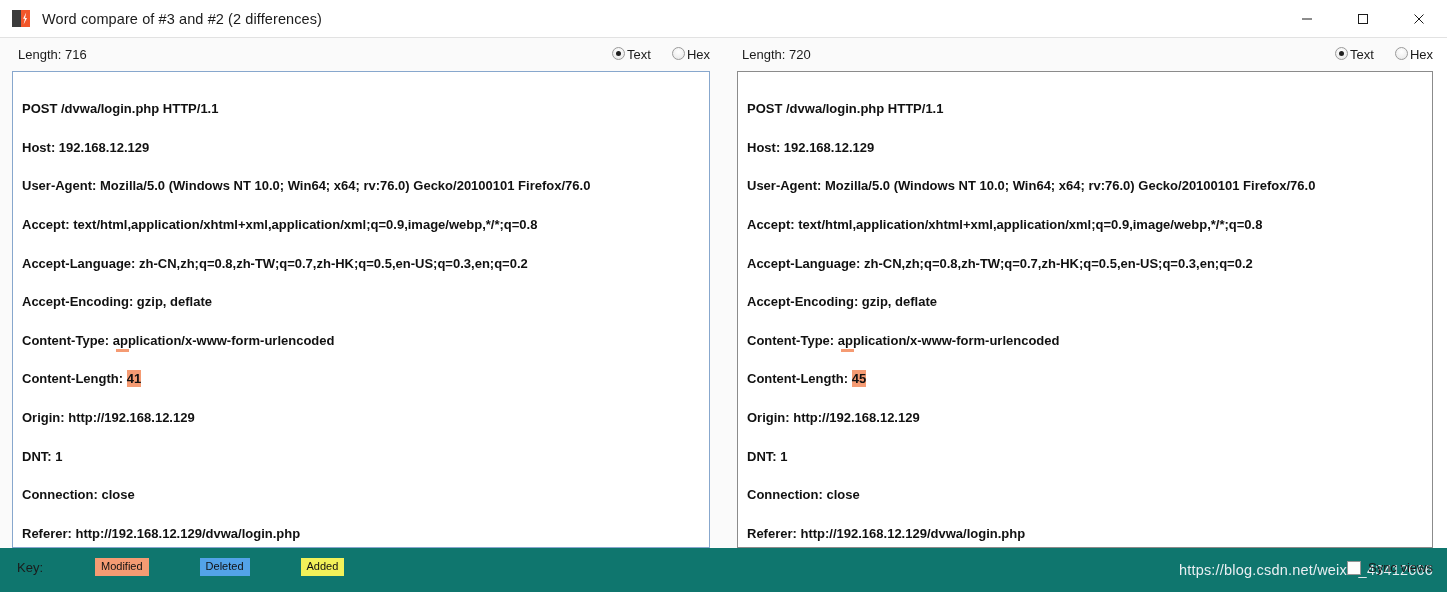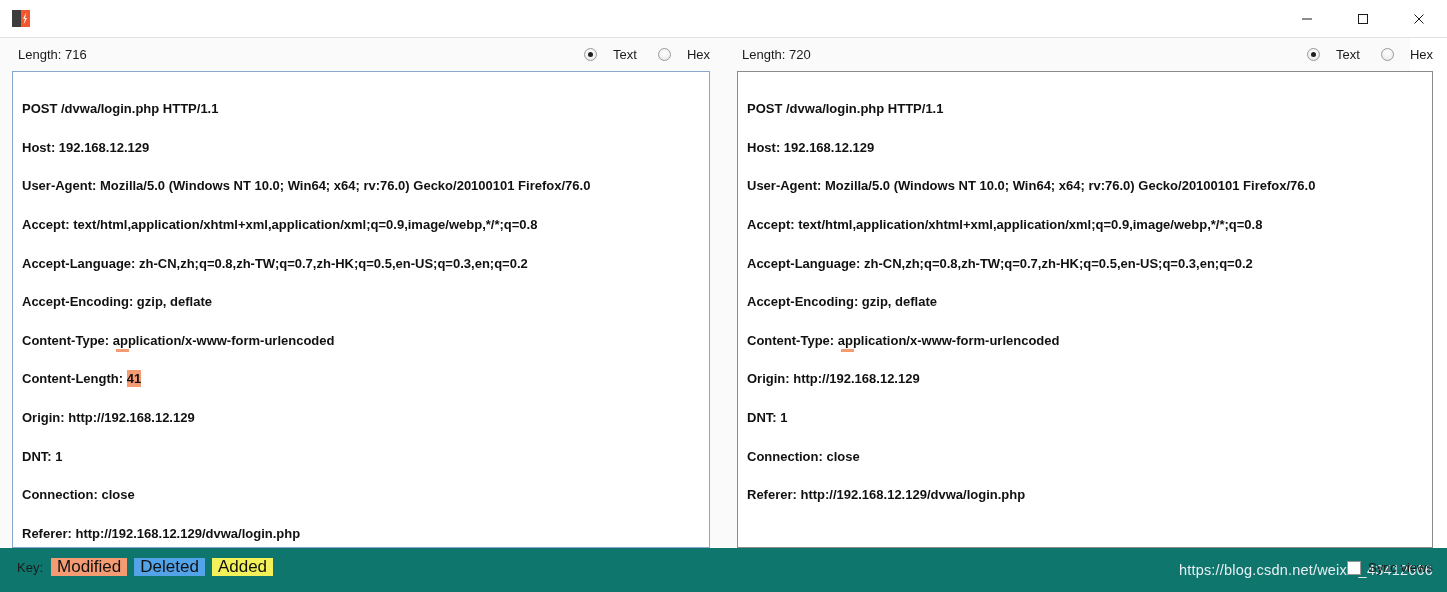--- a/index.html
+++ b/index.html
@@ -80,22 +80,22 @@
     white-space: nowrap;
   }
   .view-toggle {
     margin-left: auto;
     display: flex;
     align-items: center;
     gap: 7px;
   }
   .radio-group {
     display: flex;
-    align-items: center;
-    gap: 16px;
+    align-items: flex-start;
+    gap: 2px;
     cursor: default;
   }
   .radio {
     width: 13px; height: 13px;
     border-radius: 50%;
     border: 1px solid #9a9a9a;
     background: radial-gradient(circle at 50% 35%, #ffffff 0%, #f0f0f0 60%, #e2e2e2 100%);
     position: relative;
     flex: 0 0 auto;
   }
@@ -172,24 +172,25 @@
     display: flex;
     align-items: center;
     gap: 7px;
   }
   .key-label {
     font-size: 13px;
     color: #1b1b1b;
     margin-right: 1px;
   }
   .chip {
-    font-size: 17px;
+    font-size: 11px;
     color: #111111;
     padding: 2px 6px 3px 6px;
     line-height: 13px;
+    margin-left: 44px;
   }
   .chip-modified { background: #f59b73; }
   .chip-deleted  { background: #53a3e8; }
   .chip-added    { background: #f2f159; }
 
   .watermark {
     position: absolute;
     right: 14px; top: 14px;
     font-size: 14.5px;
     color: #e9eef2;
@@ -218,20 +219,21 @@
 </style>
 </head>
 <body>
 
 <div class="titlebar">
   <svg class="app-icon" viewBox="0 0 21 21">
     <rect x="1" y="2" width="9" height="17" fill="#3c3c3c"></rect>
     <rect x="10" y="2" width="9" height="17" fill="#f2562a"></rect>
     <path d="M15.2 4.6 L12.1 10.8 L14.0 10.8 L12.6 16.4 L16.0 9.9 L14.1 9.9 Z" fill="#ffffff"></path>
   </svg>
+  <div class="title-text">Word compare of #3 and #2  (2 differences)</div>
   <div class="win-controls">
     <div class="win-btn">
       <svg width="12" height="12" viewBox="0 0 12 12">
         <line x1="1" y1="6" x2="11" y2="6" stroke="#1b1b1b" stroke-width="1"></line>
       </svg>
     </div>
     <div class="win-btn">
       <svg width="12" height="12" viewBox="0 0 12 12">
         <rect x="1.5" y="1.5" width="9" height="9" fill="none" stroke="#1b1b1b" stroke-width="1"></rect>
       </svg>
@@ -299,20 +301,21 @@
       </div>
     </div>
     <div class="text-area">
 <span class="line">POST /dvwa/login.php HTTP/1.1</span>
 <span class="line">Host: 192.168.12.129</span>
 <span class="line">User-Agent: Mozilla/5.0 (Windows NT 10.0; Win64; x64; rv:76.0) Gecko/20100101 Firefox/76.0</span>
 <span class="line">Accept: text/html,application/xhtml+xml,application/xml;q=0.9,image/webp,*/*;q=0.8</span>
 <span class="line">Accept-Language: zh-CN,zh;q=0.8,zh-TW;q=0.7,zh-HK;q=0.5,en-US;q=0.3,en;q=0.2</span>
 <span class="line">Accept-Encoding: gzip, deflate</span>
 <span class="line"><span>Content-Type: </span><span class="underline-artifact">application/x-www-form-urlencoded</span></span>
+<span class="line"><span>Content-Length: </span><mark class="mod">45</mark></span>
 <span class="line">Origin: http://192.168.12.129</span>
 <span class="line">DNT: 1</span>
 <span class="line">Connection: close</span>
 <span class="line">Referer: http://192.168.12.129/dvwa/login.php</span>
 
 
 
 
 
     </div>

